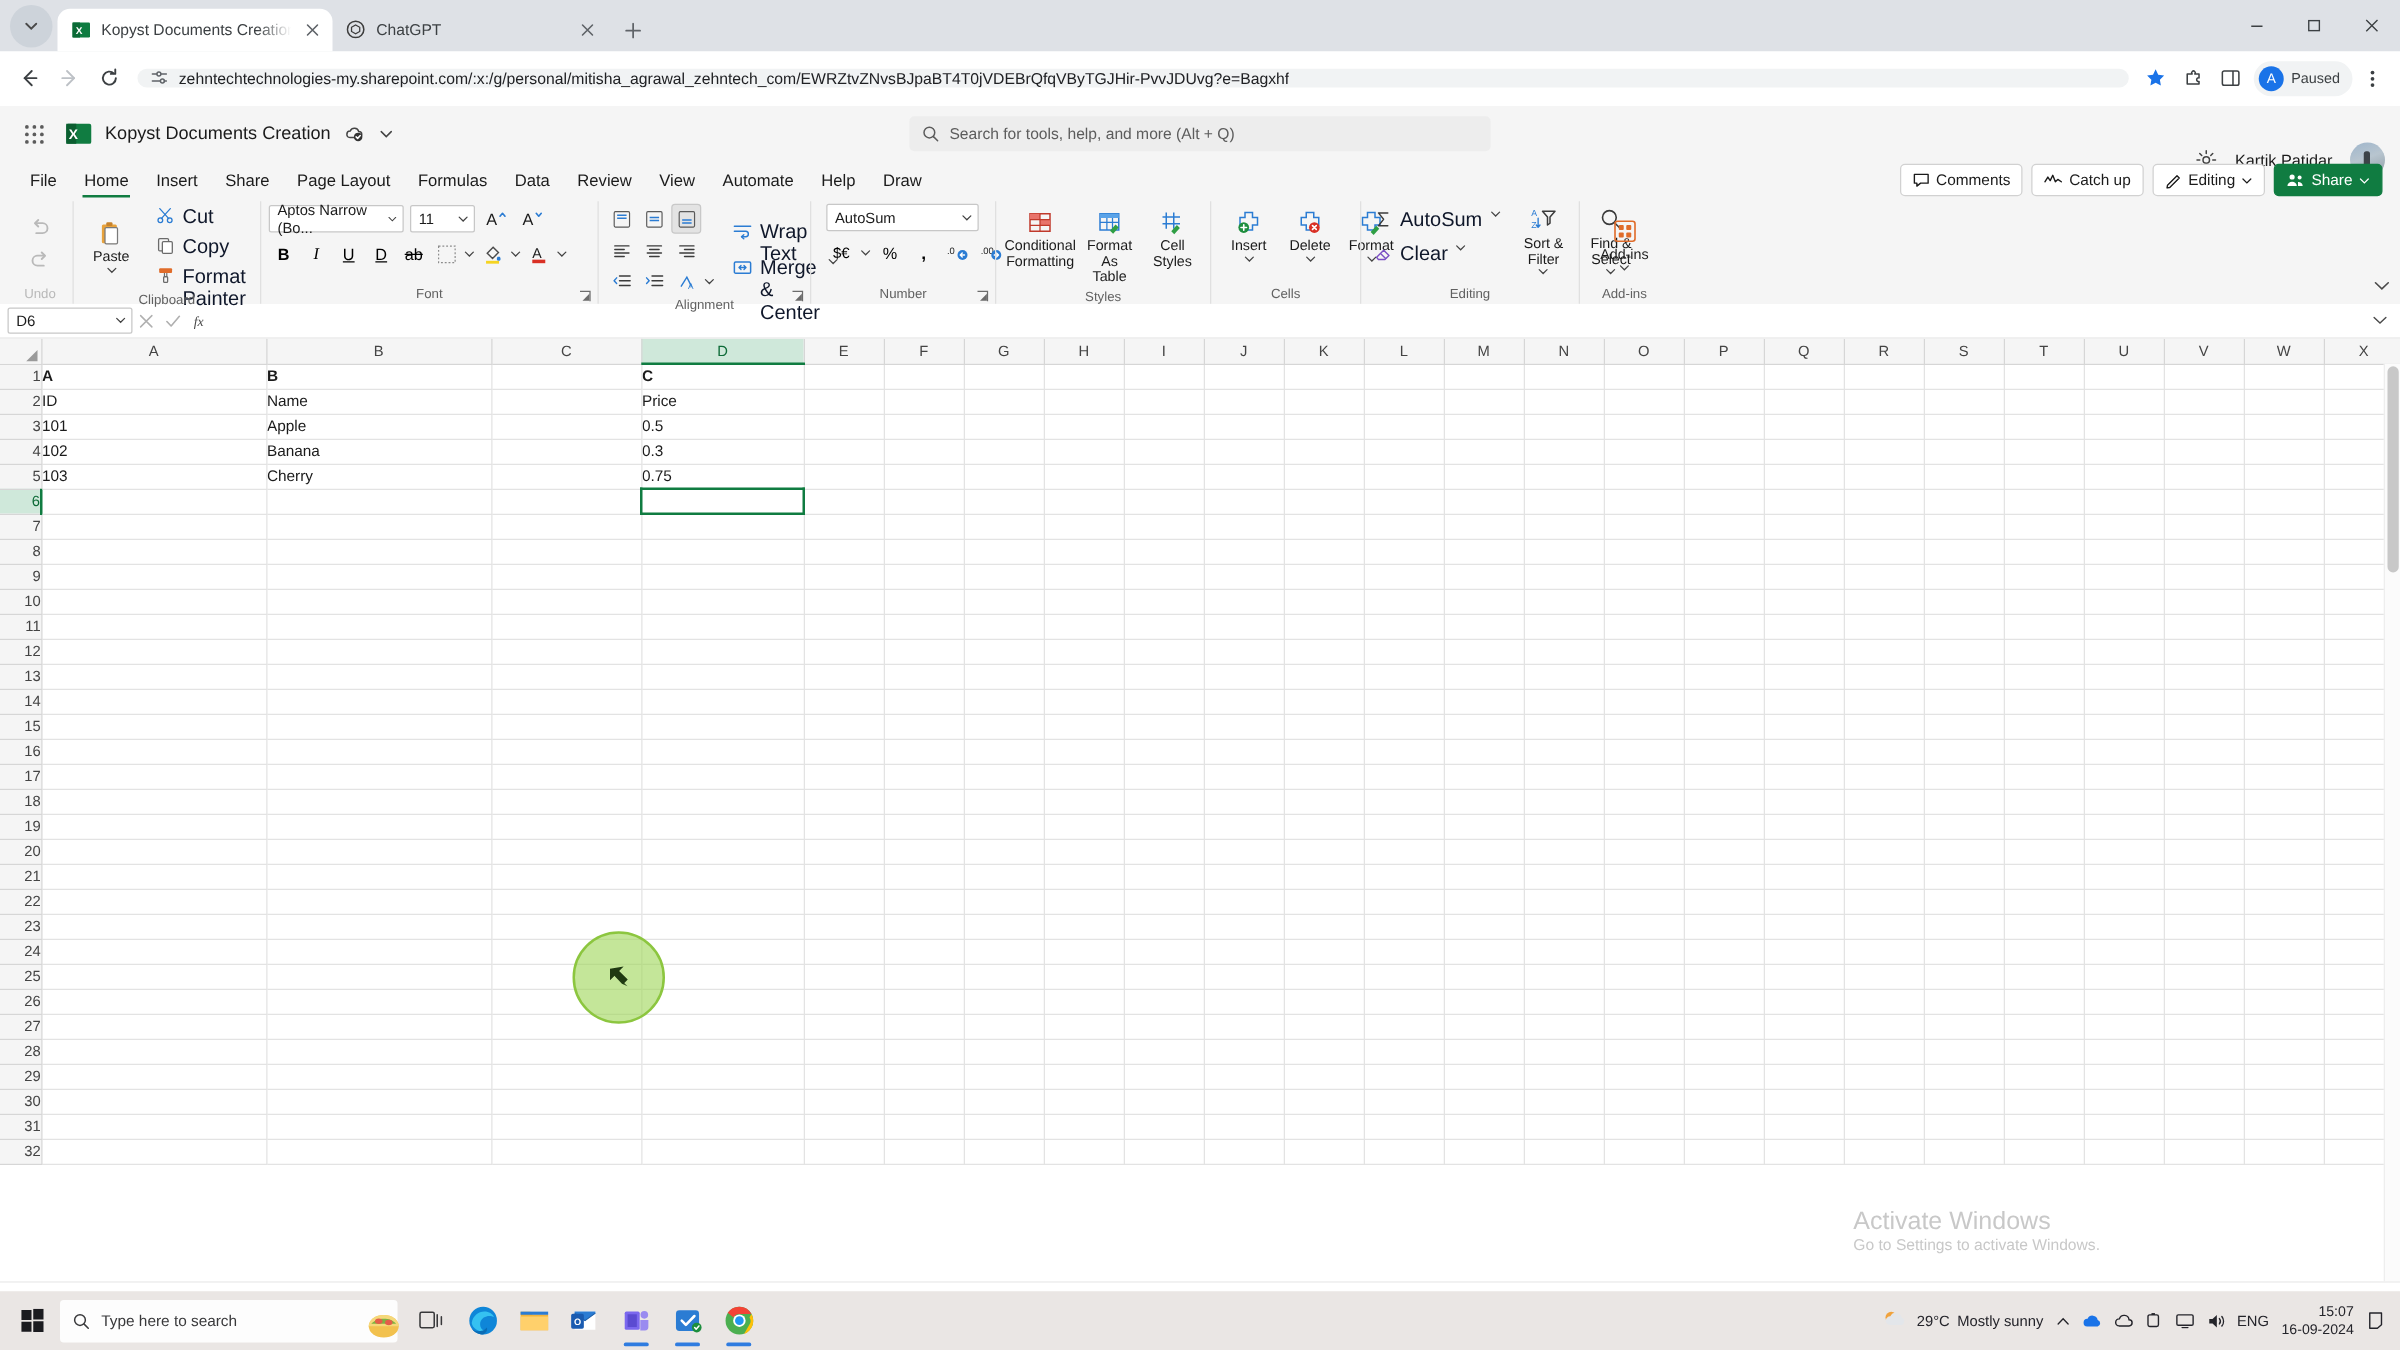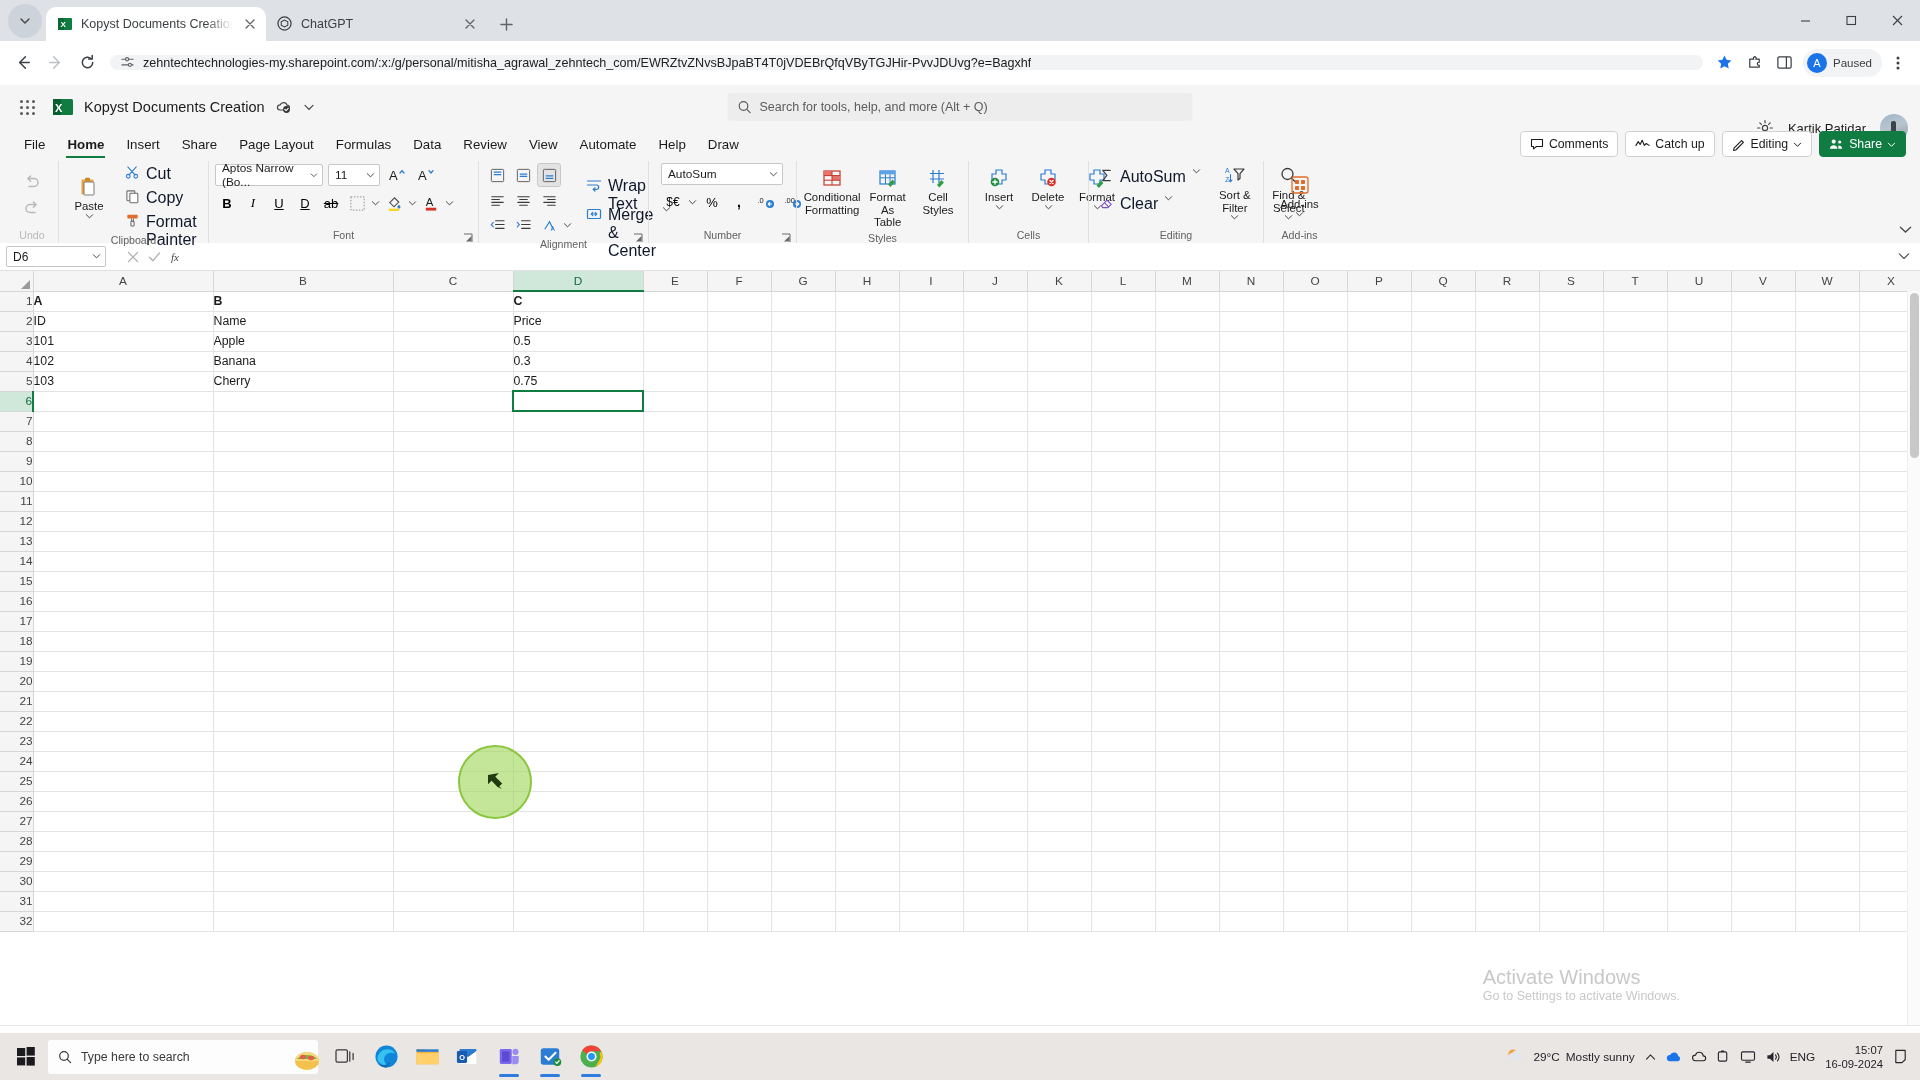--- a/index.html
+++ b/index.html
@@ -84,21 +84,21 @@
     font-size: 12.5px; color: #5c5c5c;
   }
   .xl-head-right { margin-left: auto; display: flex; align-items: center; gap: 14px; margin-top: 42px; }
   .user-name { font-size: 13px; color: #1b1b1b; }
   .user-av { width: 28px; height: 28px; border-radius: 50%;
     background: linear-gradient(160deg,#9fb6cc 0%,#b8c5cf 45%,#8d9aa2 100%); overflow:hidden; position:relative;}
   .user-av::after{content:"";position:absolute;left:11px;top:7px;width:5px;height:14px;border-radius:2px;background:#3d4348;}
 
   .xl-tabs-row { height: 30px; display: flex; align-items: center; padding: 0 14px; gap: 2px; position: relative; }
   .xl-tab { font-size: 13.3px; color: #1b1b1b; padding: 4px 10px 3px; position: relative; border-radius: 4px; }
-  .xl-tab.active { font-weight: 700; }
+  .xl-tab.active { font-weight: 400; }
   .xl-tab.active::after {
     content: ""; position: absolute; left: 9px; right: 9px; bottom: -3px; height: 2.5px; background: #107c41;
   }
   .xl-tabs-right { margin-left: auto; display: flex; align-items: center; gap: 7px; }
   .pill-btn {
     height: 26px; border: 1px solid #d1d1d1; border-radius: 4px; background: #fff;
     display: flex; align-items: center; gap: 5px; padding: 0 9px; font-size: 12.3px; color: #1b1b1b;
   }
   .pill-btn.green { background: #107c41; border-color: #107c41; color: #fff; }
 
@@ -123,21 +123,21 @@
   .icon-btn.sel { background: #e3e3e3; border: 1px solid #c8c8c8; }
   .fnt-box {
     height: 22px; border: 1px solid #c7c7c7; background: #fff; border-radius: 2px;
     display: flex; align-items: center; justify-content: space-between; padding: 0 4px 0 6px;
     font-size: 11.8px; color: #1b1b1b;
   }
   .dlg-launch { position: absolute; right: 4px; bottom: 1px; width: 12px; height: 12px; }
   .collapse-rib { position: absolute; right: 8px; bottom: 4px; }
 
   .formula-row {
-    height: 28px; background: #fff; display: flex; align-items: center; gap: 16px;
+    height: 28px; background: #fff; display: flex; align-items: center; gap: 0;
     padding: 0 6px; border-bottom: 1px solid #e1e1e1;
   }
   .namebox {
     width: 100px; height: 21px; border: 1px solid #c7c7c7; background:#fff; border-radius: 2px;
     display: flex; align-items: center; justify-content: space-between; padding: 0 4px 0 6px;
     font-size: 12px; color: #1b1b1b;
   }
   .fx-group { display: flex; align-items: center; gap: 9px; padding: 0 5px; justify-content: center; }
   .formula-input { flex: 1; height: 21px; font-size: 12px; padding-left: 6px; display:flex; align-items:center;}
 

